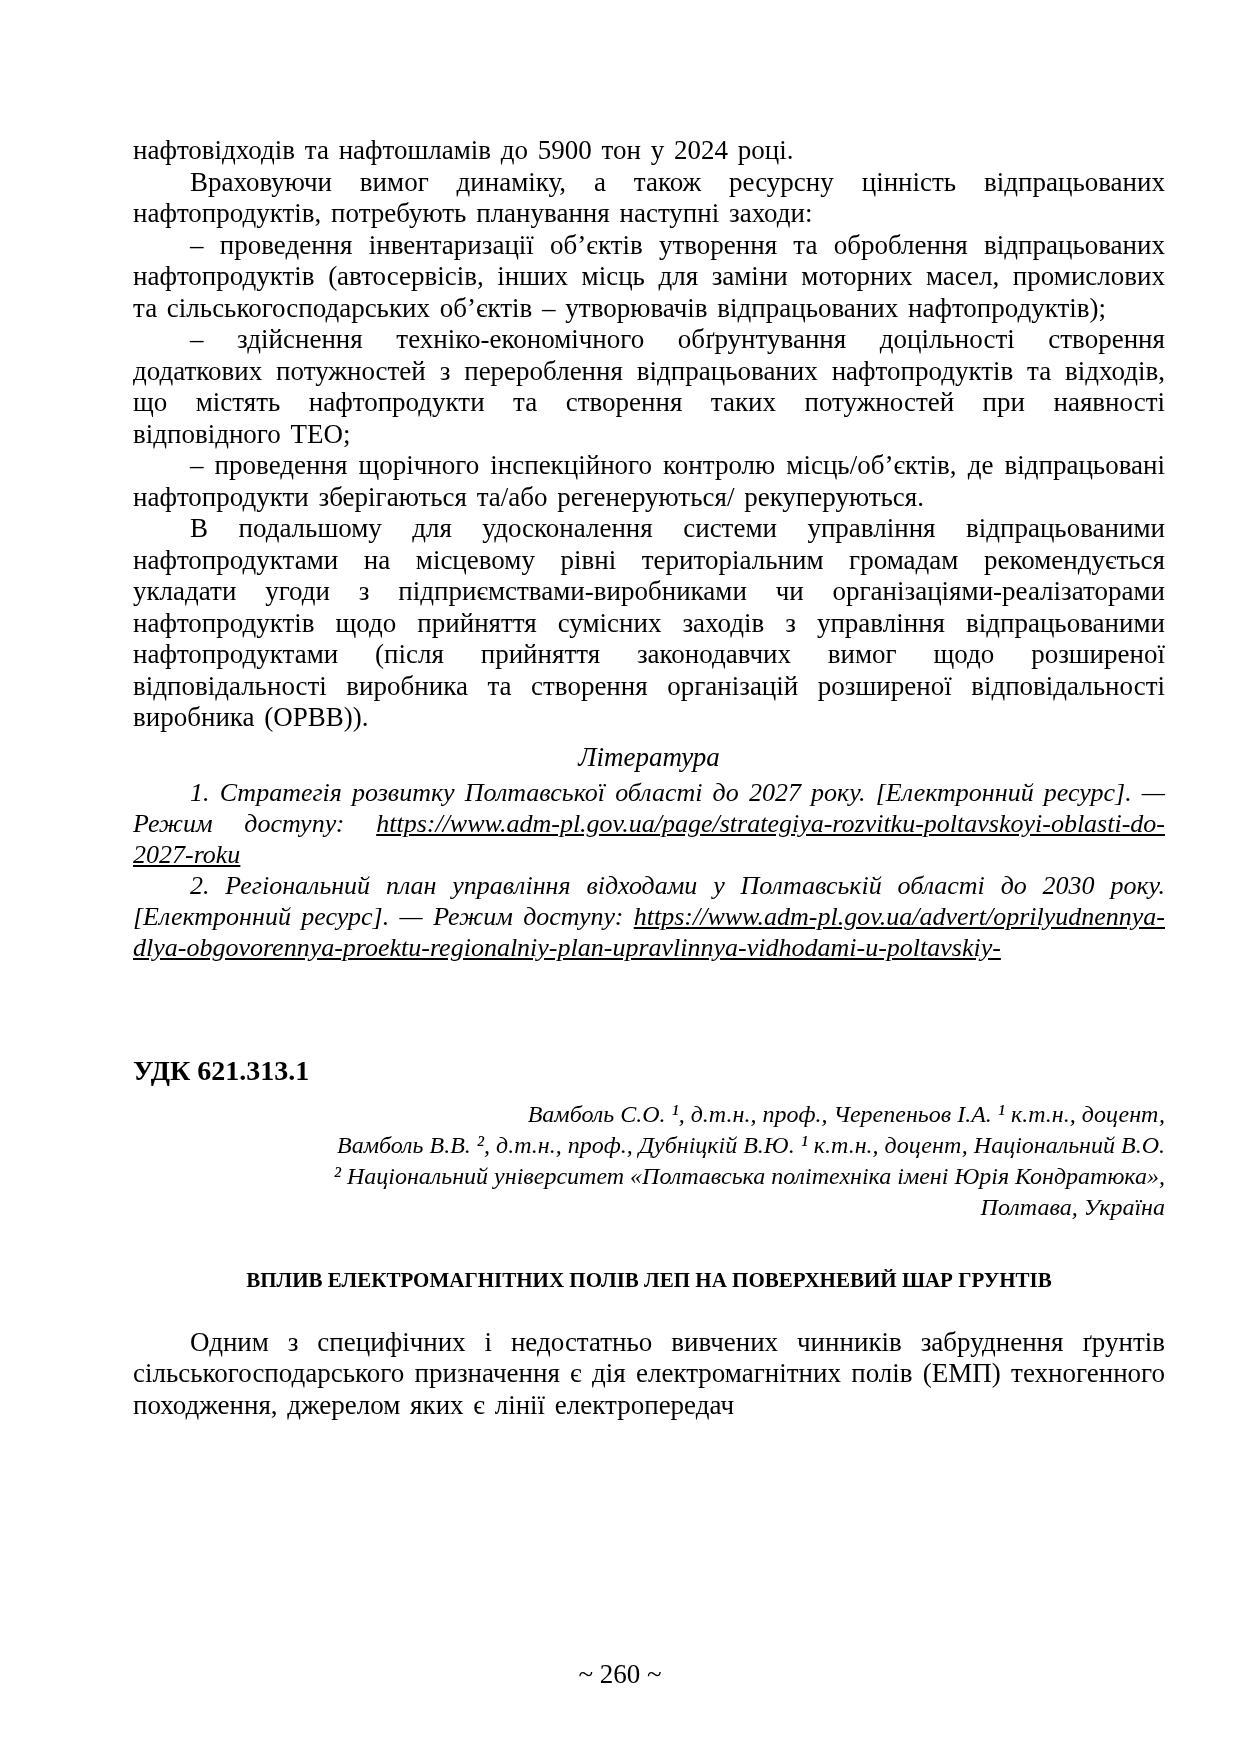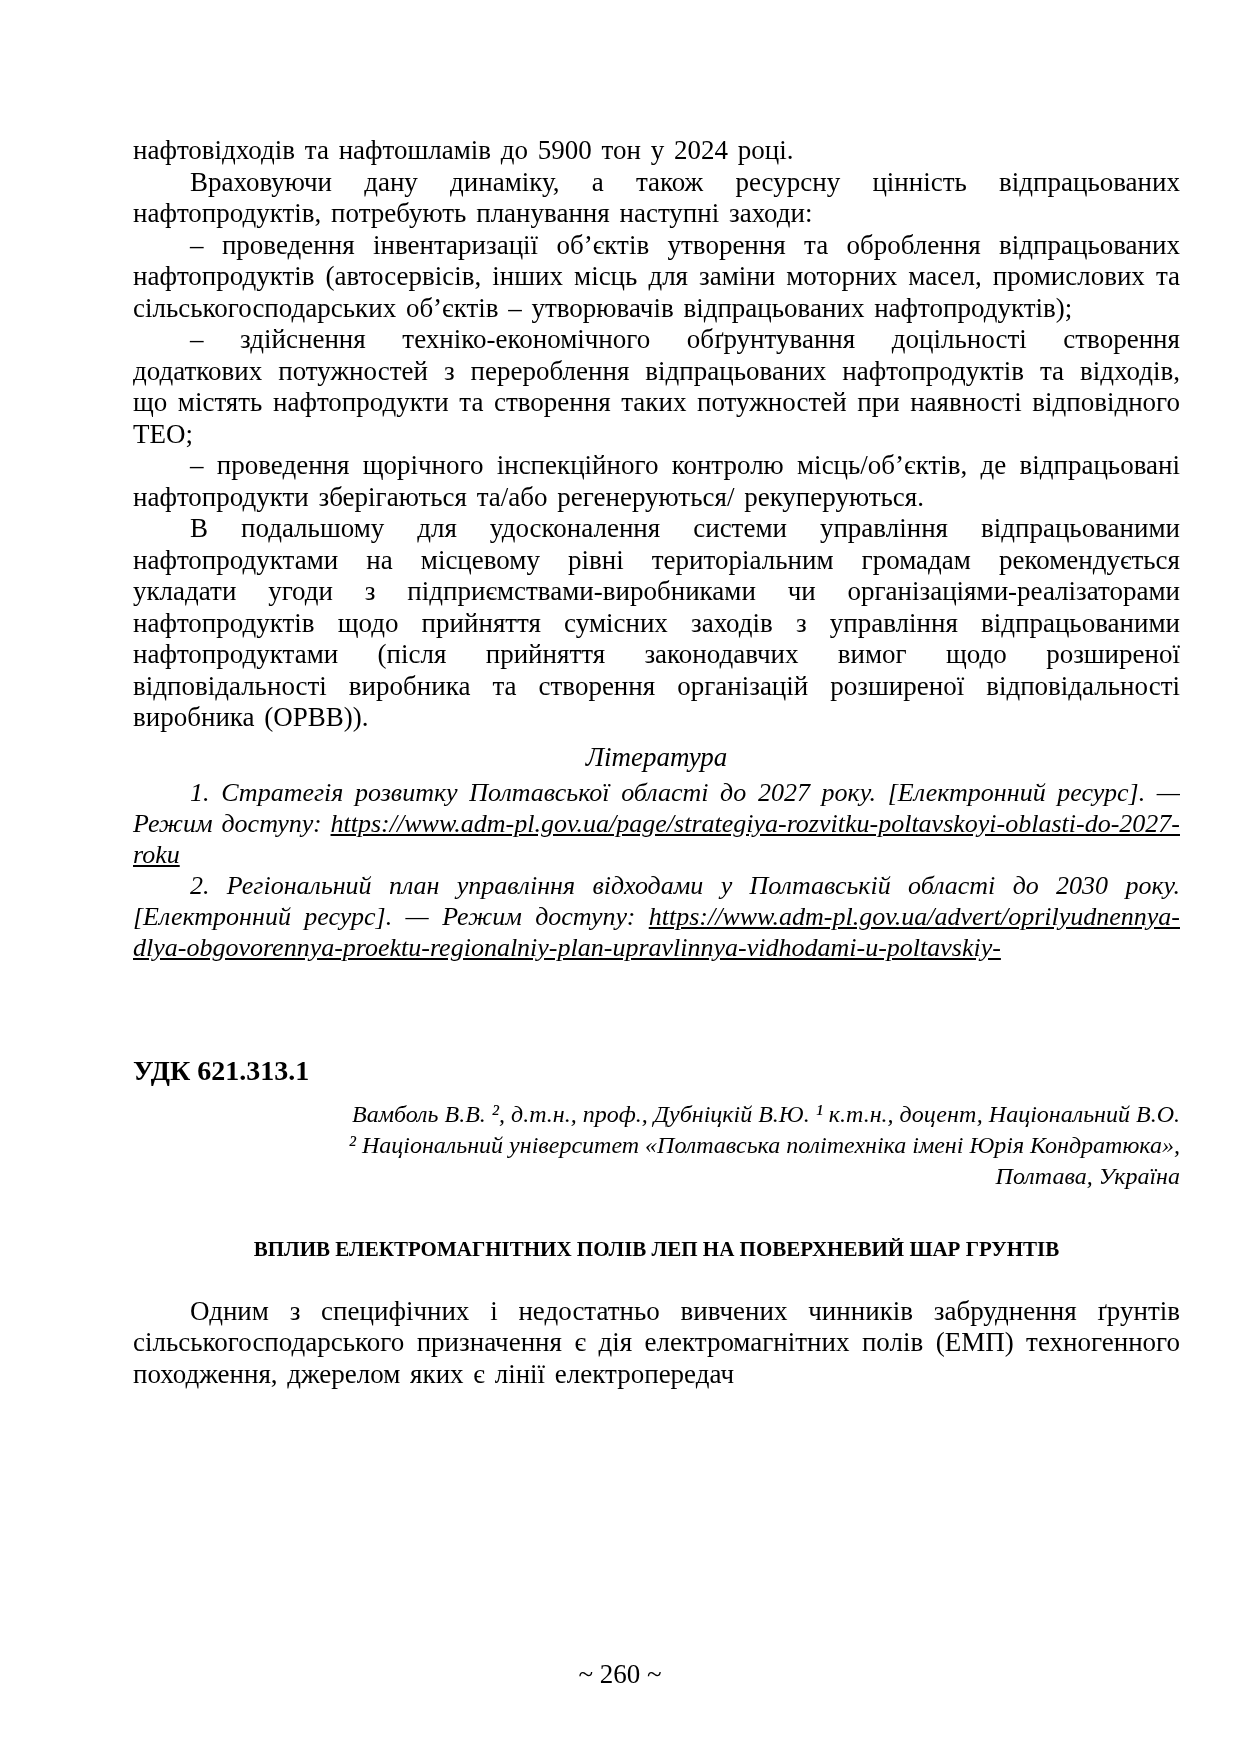--- a/index.html
+++ b/index.html
@@ -9,21 +9,21 @@
     background: #ffffff;
     color: #000000;
     font-family: "Liberation Serif", "DejaVu Serif", serif;
     position: relative;
     box-sizing: border-box;
   }
   .page {
     box-sizing: border-box;
     width: 1240px;
     height: 1754px;
-    padding: 135px 60px 0 133px;
+    padding: 135px 75px 0 133px;
     position: relative;
   }
   
   .para {
     font-size: 27px;
     line-height: 31.5px;
     text-align: justify;
     text-indent: 57px;
     word-spacing: 3px;
     margin: 0;
@@ -84,36 +84,37 @@
     margin: 0;
   }
 </style>
 </head>
 <body>
 
 <div class="page">
 
   <section>
     <p class="para no-indent">нафтовідходів та нафтошламів до 5900 тон у 2024 році.</p>
-    <p class="para">Враховуючи дану динаміку, а також ресурсну цінність відпрацьованих нафтопродуктів, потребують планування наступні заходи:</p>
+    <p class="para">Враховуючи вимог динаміку, а також ресурсну цінність відпрацьованих нафтопродуктів, потребують планування наступні заходи:</p>
     <p class="para">– проведення інвентаризації об’єктів утворення та оброблення відпрацьованих нафтопродуктів (автосервісів, інших місць для заміни моторних масел, промислових та сільськогосподарських об’єктів – утворювачів відпрацьованих нафтопродуктів);</p>
     <p class="para">– здійснення техніко-економічного обґрунтування доцільності створення додаткових потужностей з перероблення відпрацьованих нафтопродуктів та відходів, що містять нафтопродукти та створення таких потужностей при наявності відповідного ТЕО;</p>
     <p class="para">– проведення щорічного інспекційного контролю місць/об’єктів, де відпрацьовані нафтопродукти зберігаються та/або регенеруються/ рекуперуються.</p>
     <p class="para">В подальшому для удосконалення системи управління відпрацьованими нафтопродуктами на місцевому рівні територіальним громадам рекомендується укладати угоди з підприємствами-виробниками чи організаціями-реалізаторами нафтопродуктів щодо прийняття сумісних заходів з управління відпрацьованими нафтопродуктами (після прийняття законодавчих вимог щодо розширеної відповідальності виробника та створення організацій розширеної відповідальності виробника (ОРВВ)).</p>
   </section>
 
   <section class="literature">
     <h2 class="lit-heading">Література</h2>
     <p class="ref"><span>1. Стратегія розвитку Полтавської області до 2027 року. [Електронний ресурс]. — Режим доступу: </span><a href="#" class="ref-link">https://www.adm-pl.gov.ua/page/strategiya-rozvitku-poltavskoyi-oblasti-do-2027-roku</a></p>
     <p class="ref"><span>2. Регіональний план управління відходами у Полтавській області до 2030 року. [Електронний ресурс]. — Режим доступу: </span><a href="#" class="ref-link">https://www.adm-pl.gov.ua/advert/oprilyudnennya-dlya-obgovorennya-proektu-regionalniy-plan-upravlinnya-vidhodami-u-poltavskiy-</a></p>
   </section>
 
   <section class="article-head">
     <p class="udc">УДК 621.313.1</p>
     <div class="authors">
+      <p>Вамболь С.О. ¹, д.т.н., проф., Черепеньов І.А. ¹ к.т.н., доцент,</p>
       <p>Вамболь В.В. ², д.т.н., проф., Дубніцкій В.Ю. ¹ к.т.н., доцент, Національний В.О.</p>
       <p>² Національний університет «Полтавська політехніка імені Юрія Кондратюка»,</p>
       <p>Полтава, Україна</p>
     </div>
     <h1 class="title">ВПЛИВ ЕЛЕКТРОМАГНІТНИХ ПОЛІВ ЛЕП НА ПОВЕРХНЕВИЙ ШАР ГРУНТІВ</h1>
     <p class="para">Одним з специфічних і недостатньо вивчених чинників забруднення ґрунтів сільськогосподарського призначення є дія електромагнітних полів (ЕМП) техногенного походження, джерелом яких є лінії електропередач</p>
   </section>
 
   <p class="page-number">~ 260 ~</p>
 

